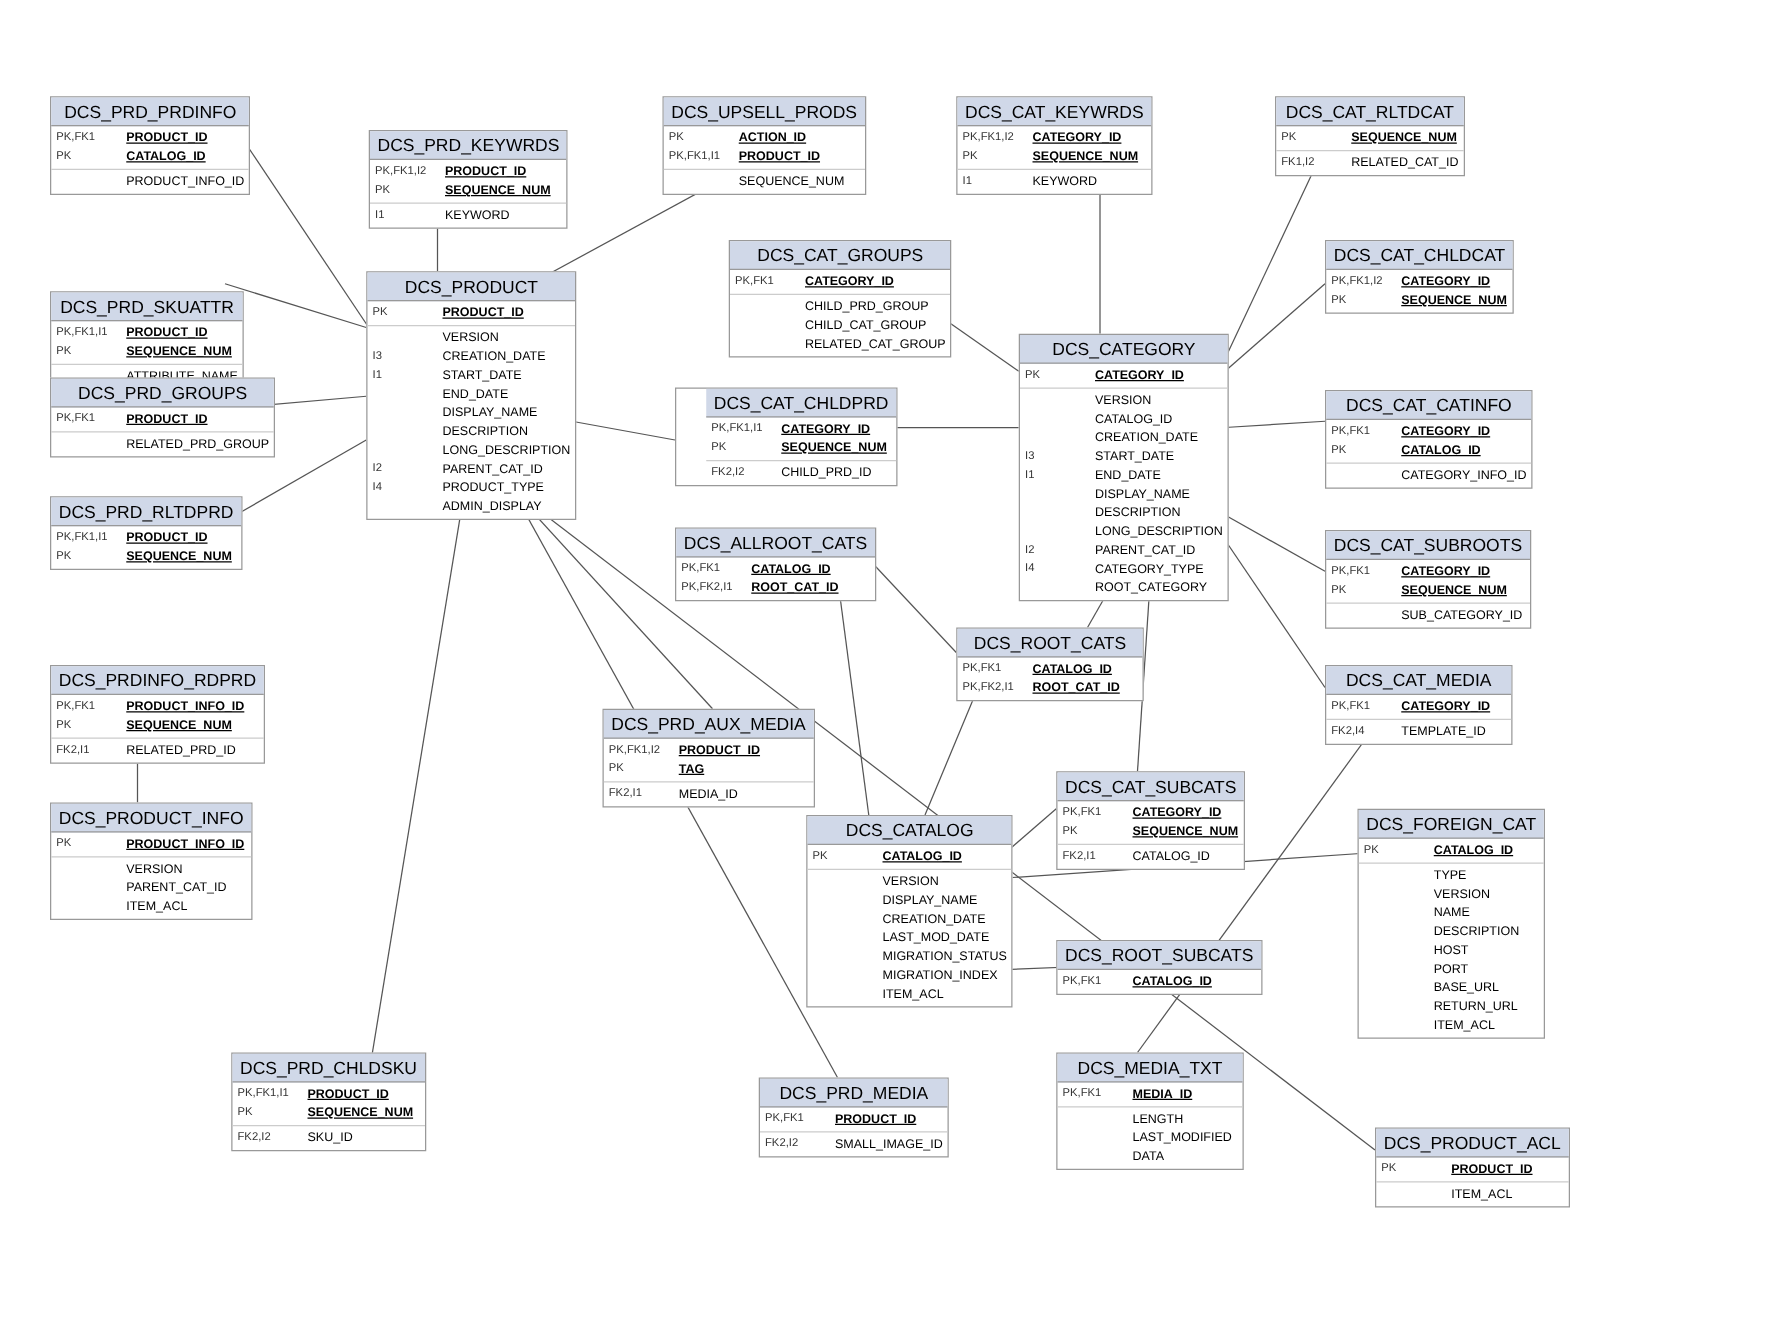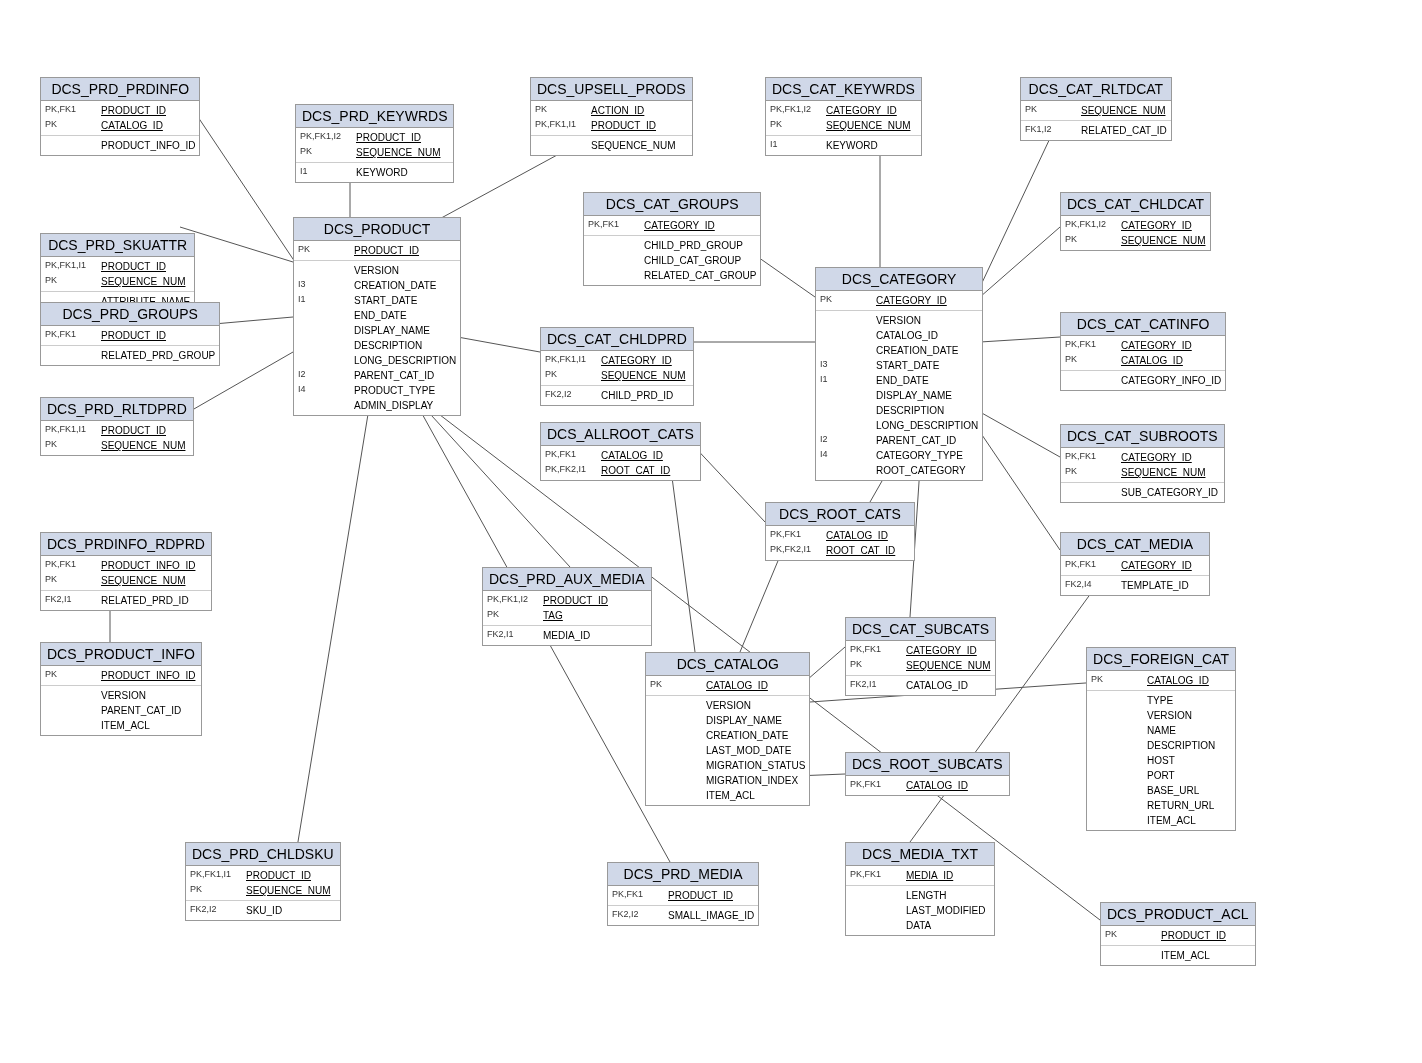--- a/index.html
+++ b/index.html
@@ -57,21 +57,21 @@
       margin-right: 4px;
       white-space: nowrap;
       line-height: 1.3;
     }
     .row-field {
       font-size: 10px;
       line-height: 1.3;
     }
     .row-field.pk {
       text-decoration: underline;
-      font-weight: normal;
+      font-weight: bold;
     }
     .row-field.plain {
       font-weight: normal;
     }
     svg.connectors {
       position: absolute;
       top: 0;
       left: 0;
       width: 1380px;
       height: 1020px;
@@ -390,21 +390,21 @@
         <div class="table-row">
           <span class="row-key">PK,FK1</span>
           <span class="row-field pk">PRODUCT_ID</span>
         </div>
         <div class="table-row separator">
           <span class="row-key"></span>
           <span class="row-field plain">RELATED_PRD_GROUP</span>
         </div>
       </div>
     </div>
-    <div class="db-table" style="left: 530px; top: 305px;">
+    <div class="db-table" style="left: 530px; top: 288px; padding-left: 24px;">
       <div class="table-header">DCS_CAT_CHLDPRD</div>
       <div class="table-body">
         <div class="table-row">
           <span class="row-key">PK,FK1,I1</span>
           <span class="row-field pk">CATEGORY_ID</span>
         </div>
         <div class="table-row">
           <span class="row-key">PK</span>
           <span class="row-field pk">SEQUENCE_NUM</span>
         </div>

